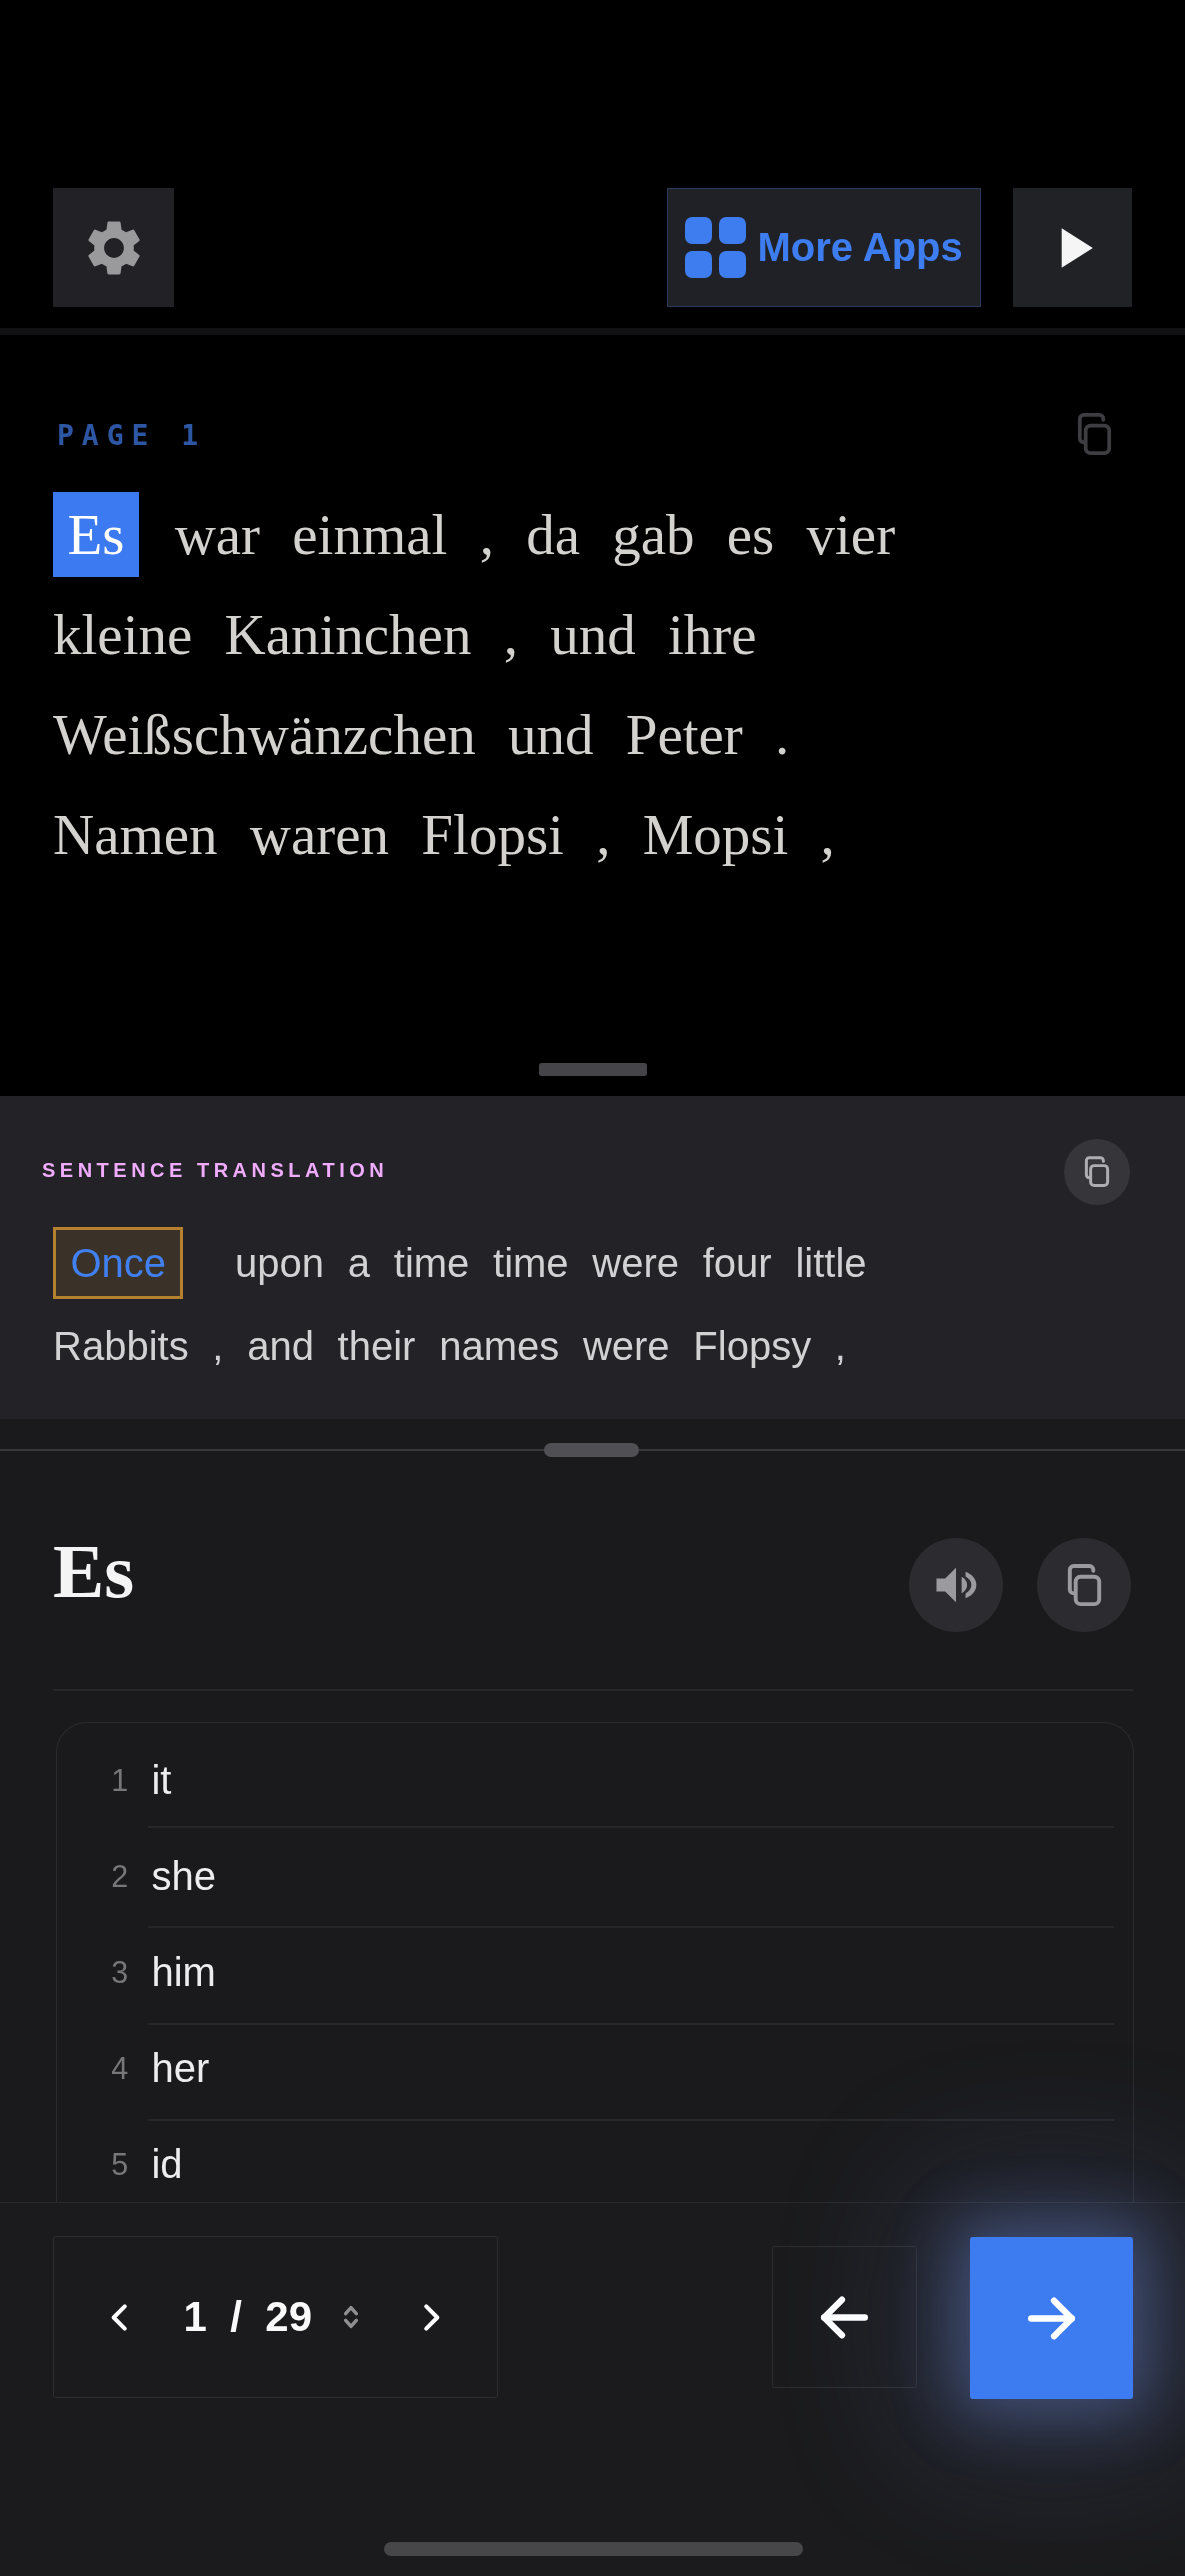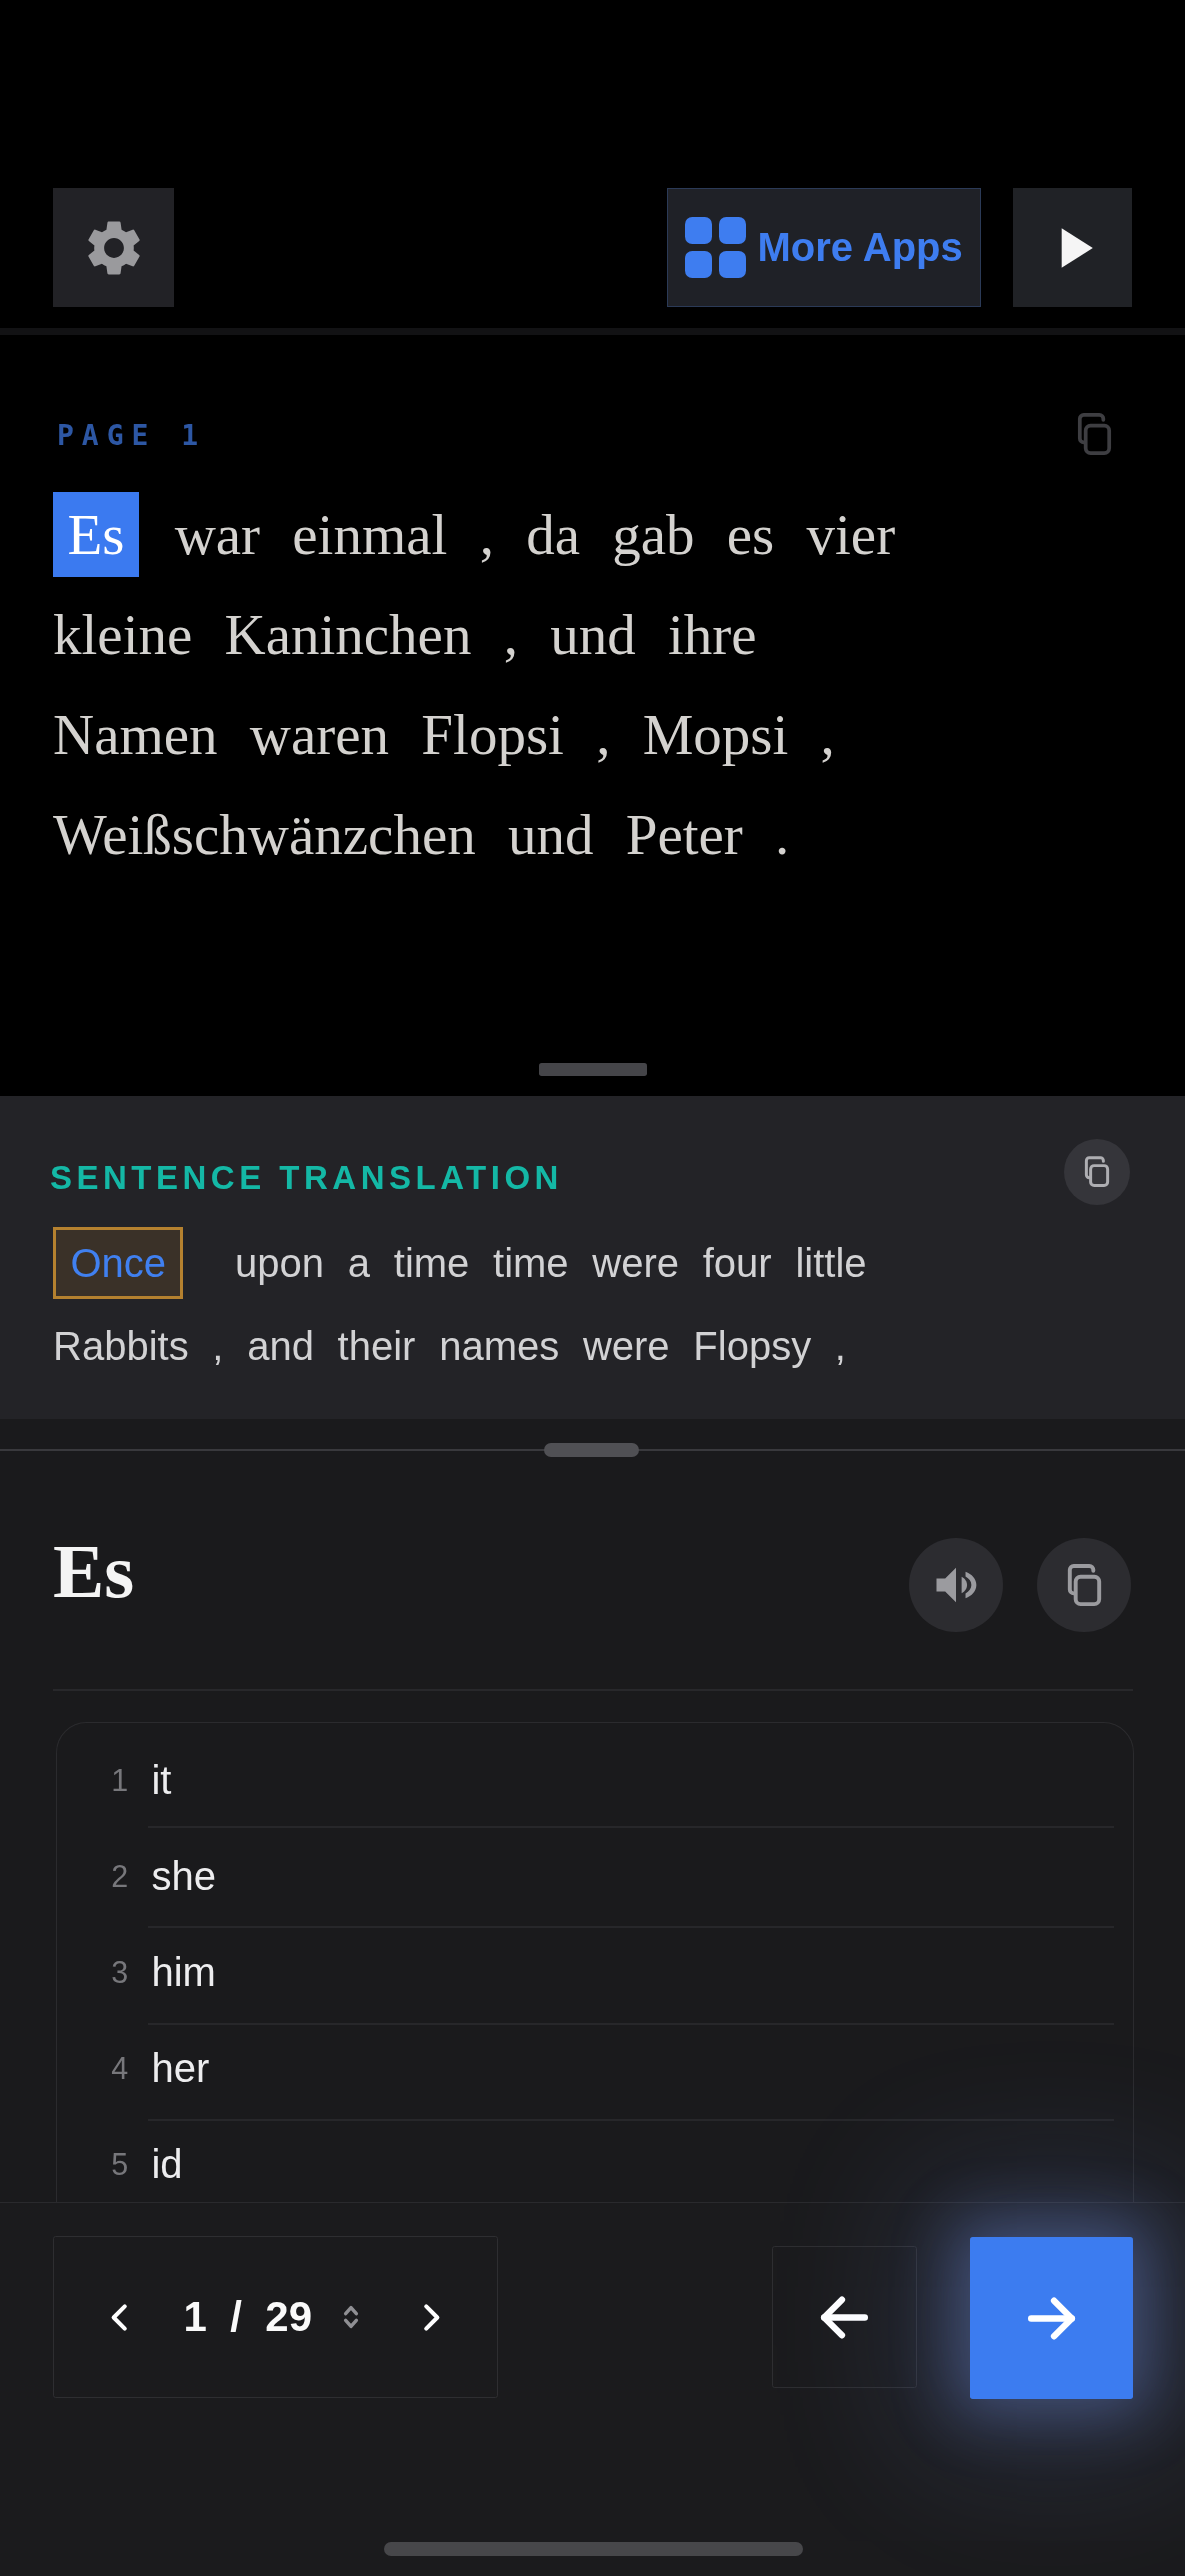--- a/index.html
+++ b/index.html
@@ -31,21 +31,21 @@
               font-size:28px;font-weight:700;letter-spacing:8px;color:#2d57a4;}
   .reader-copy{position:absolute;left:1071px;top:411px;color:#3e3e42;}
   .reader-text{position:absolute;left:53px;top:485px;width:1087px;
                font-family:"Liberation Serif","DejaVu Serif",serif;font-size:57px;color:#d4d2cf;
                line-height:100px;word-spacing:18px;}
   .hl-word{background:#3b7af0;color:#fff;padding:10.8px 14.4px;margin-right:3.6px;}
   .drag-handle-1{position:absolute;left:539px;top:1063px;width:108px;height:12.6px;background:#454549;border-radius:2.7px;}
 
   
   .trans-panel{position:absolute;top:1096px;left:0;width:100%;height:323px;background:#232327;}
-  .trans-header{position:absolute;left:50px;top:63px;font-size:33px;font-weight:700;letter-spacing:4.5px;color:#14b8a6;}
+  .trans-header{position:absolute;left:42px;top:63px;font-size:20px;font-weight:700;letter-spacing:4.5px;color:#f0abfc;}
   .circle-btn{position:absolute;border-radius:50%;display:flex;align-items:center;justify-content:center;
               border:none;padding:0;cursor:pointer;}
   .trans-copy{left:1064px;top:43px;width:66px;height:66px;background:#35353a;color:#aeaeb2;}
   .trans-text{position:absolute;left:53px;top:126px;width:1087px;font-size:40px;color:#d2d2d4;
               line-height:83px;word-spacing:12.6px;}
   .once-box{display:inline-block;border:3.6px solid #b5812f;background:#3a3128;color:#4080f0;
             padding:5.4px 14.4px;margin-right:28px;line-height:56px;}
 
   
   .vocab-panel{position:absolute;top:1419px;left:0;width:100%;height:783px;background:#1a1a1c;}
@@ -119,22 +119,22 @@
       <svg width="47" height="47" viewBox="0 0 24 24" fill="none" stroke="currentColor" stroke-width="1.9" stroke-linecap="round" stroke-linejoin="round">
         <rect x="7.5" y="7.5" width="12" height="14" rx="2.5"></rect>
         <path d="M16.5 4.5v-.5a2 2 0 0 0-2-2h-8a2 2 0 0 0-2 2v10a2 2 0 0 0 2 2h.5"></path>
       </svg>
     </span>
   </span>
 
   <div class="reader-text">
     <div><span class="hl-word">Es</span> <span>war einmal , da gab es vier</span></div>
     <div>kleine Kaninchen , und ihre</div>
+    <div>Weißschwänzchen und Peter .</div>
     <div>Namen waren Flopsi , Mopsi ,</div>
-    <div>Weißschwänzchen und Peter .</div>
   </div>
 
   <div class="drag-handle-1"></div>
 
   <div class="trans-panel">
     <div class="trans-header">SENTENCE TRANSLATION</div>
     <button class="circle-btn trans-copy">
       <span>
         <svg width="34" height="34" viewBox="0 0 24 24" fill="none" stroke="currentColor" stroke-width="2.1" stroke-linecap="round" stroke-linejoin="round">
           <rect x="7.5" y="7.5" width="12" height="14" rx="2.5"></rect>

